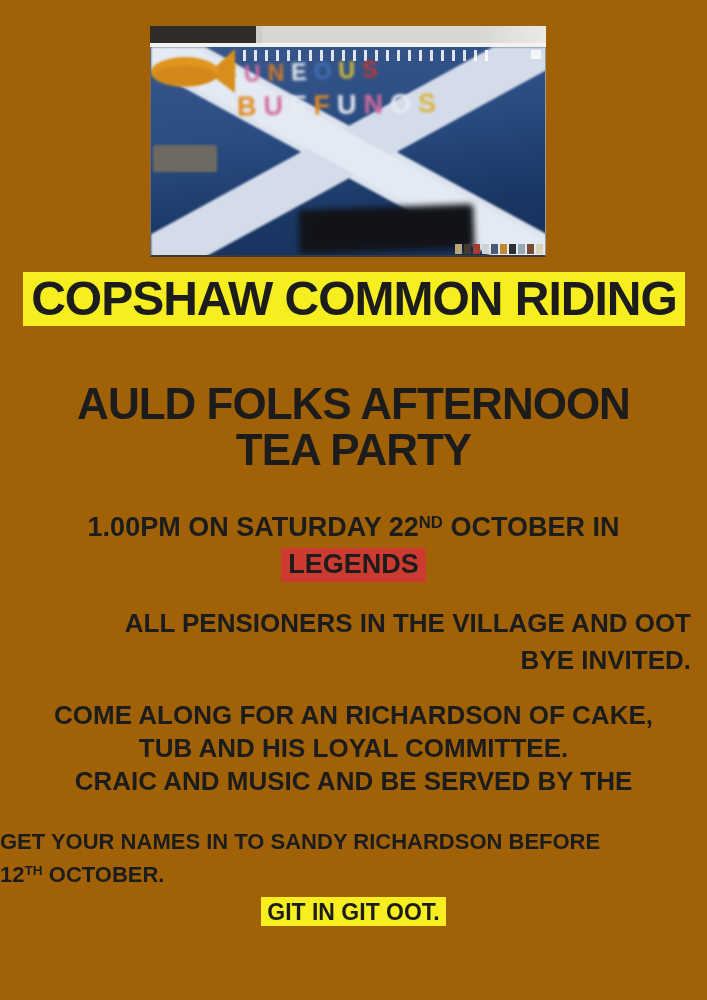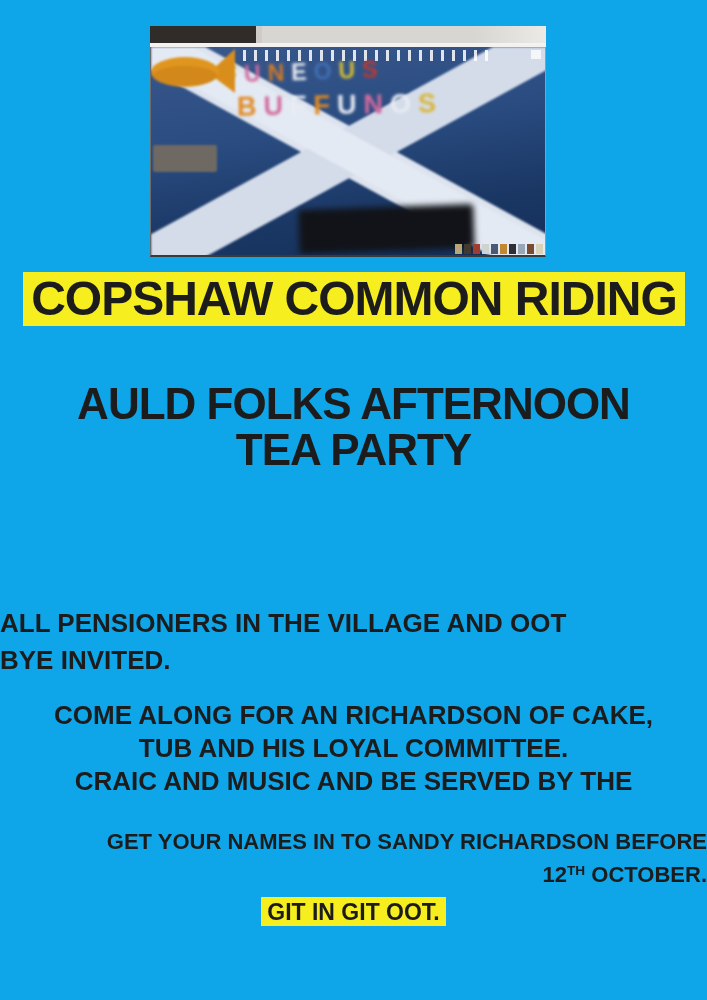--- a/index.html
+++ b/index.html
@@ -1,20 +1,20 @@
 <!DOCTYPE html>
 <html><head>
 <meta charset="utf-8">
 <style>
   * { margin:0; padding:0; box-sizing:border-box; }
   html,body { background:#e9e9e9; }
   body { font-family:"Liberation Sans", sans-serif; }
   .page {
     position:relative; width:707px; height:1000px;
-    background:#0ea5e9; overflow:hidden; margin:0 auto;
+    background:#a16207; overflow:hidden; margin:0 auto;
     color:#1c1c1c; font-weight:700;
   }
 
   
   .photo {
     position:absolute; left:150px; top:26px; width:396px; height:231px;
     background:#f2f1ef;
   }
   .photo-topbar {
     position:absolute; left:0; top:0; width:100%; height:19px;
@@ -66,29 +66,29 @@
     position:absolute; left:0; top:381px; width:707px;
     text-align:center; font-size:44px; line-height:46px; letter-spacing:-1px;
   }
   .when-block {
     position:absolute; left:0; top:506px; width:707px;
     text-align:center; font-size:27px; line-height:34px;
   }
   .venue-wrap { margin-top:3px; }
   .invite-block {
     position:absolute; left:0; top:605px; width:691px;
-    text-align:left; font-size:26px; line-height:37px;
+    text-align:right; font-size:26px; line-height:37px;
   }
   .desc-block {
     position:absolute; left:0; top:699px; width:707px;
     text-align:center; font-size:26px; line-height:33px;
   }
   .rsvp-block {
     position:absolute; left:0; top:827px; width:707px;
-    text-align:right; font-size:22px; line-height:29px;
+    text-align:left; font-size:22px; line-height:29px;
   }
   .footer-block {
     position:absolute; left:0; top:897px; width:707px; text-align:center; font-size:23px;
   }
   sup.ord { font-size:.62em; vertical-align:.5em; letter-spacing:0; }
   .hl-y { background:#f7ee1f; }
   .hl-r { background:#cd3a30; padding:1px 7px 3px; display:inline-block; line-height:30px; }
   .hl-git { background:#f7ee1f; padding:2px 6px 0; display:inline-block; }
 </style>
 </head>
@@ -132,20 +132,26 @@
 
   <div class="band-yellow">
     <span class="hl hl-y">COPSHAW COMMON RIDING</span>
   </div>
 
   <div class="title-block">
     <div>AULD FOLKS AFTERNOON</div>
     <div>TEA PARTY</div>
   </div>
 
+  <div class="when-block">
+    <div><span>1.00PM ON SATURDAY 22</span><sup class="ord">ND</sup><span> OCTOBER IN</span></div>
+    <div class="venue-wrap">
+      <span class="hl-r">LEGENDS</span>
+    </div>
+  </div>
 
   <div class="invite-block">
     <div>ALL PENSIONERS IN THE VILLAGE AND OOT</div>
     <div>BYE INVITED.</div>
   </div>
 
   <div class="desc-block">
     <div>COME ALONG FOR AN RICHARDSON OF CAKE,</div>
     <div>TUB AND HIS LOYAL COMMITTEE.</div>
     <div>CRAIC AND MUSIC AND BE SERVED BY THE</div>

